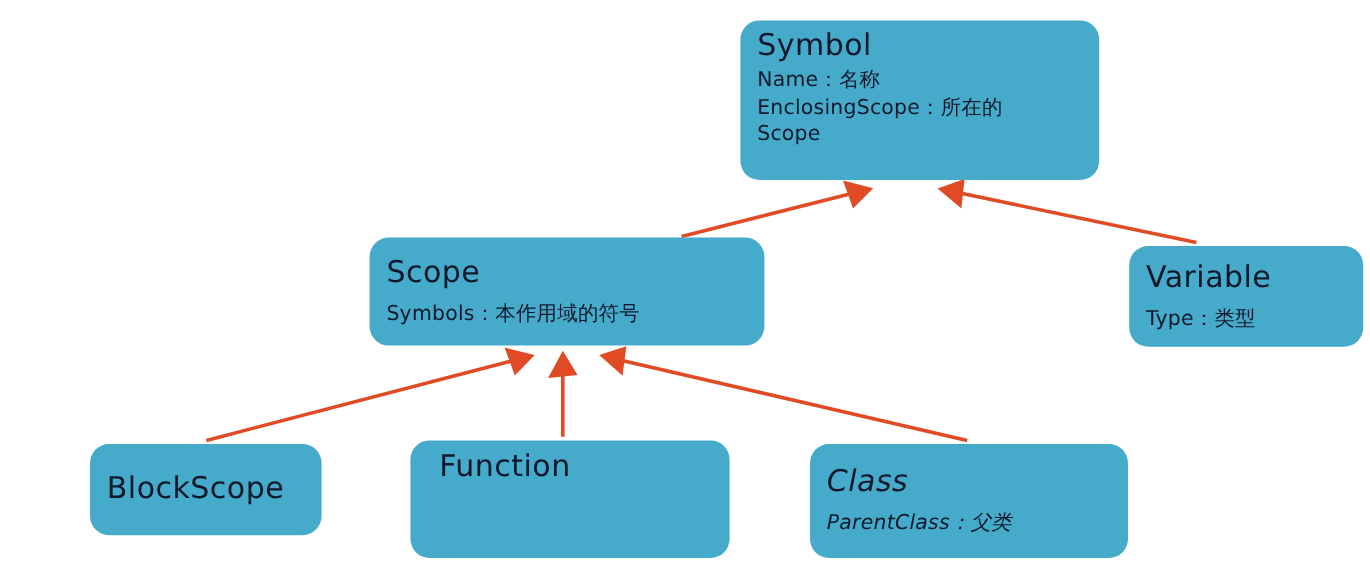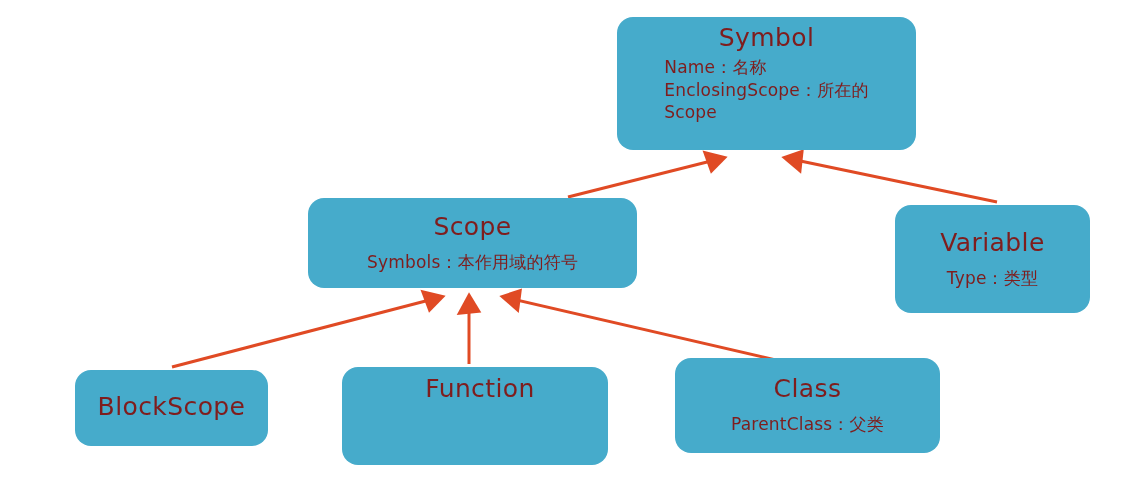--- a/index.html
+++ b/index.html
@@ -24,24 +24,24 @@
     top: 0;
     width: 1142px;
     height: 487px;
     pointer-events: none;
   }
   .node {
     position: absolute;
     box-sizing: border-box;
     background: #46abcb;
     border-radius: 16px;
-    color: #7f1d1d;
+    color: #0f172a;
     display: flex;
     flex-direction: column;
-    align-items: center;
+    align-items: flex-start;
     justify-content: center;
     padding: 4px 14px 6px 14px;
     z-index: 2;
   }
   .node-title {
     text-align: center;
     font-size: 25px;
     line-height: 1.28;
     letter-spacing: 0.4px;
     white-space: nowrap;
@@ -68,34 +68,34 @@
   
   #node-symbol {
     left: 617px;  top: 17px;   width: 299px; height: 133px;
     justify-content: flex-start;
     padding-top: 5px;
   }
   #node-scope {
     left: 308px;  top: 198px;  width: 329px; height: 90px;
   }
   #node-variable {
-    left: 895px;  top: 205px;  width: 195px; height: 108px;
+    left: 941px;  top: 205px;  width: 195px; height: 84px;
   }
   #node-blockscope {
     left: 75px;   top: 370px;  width: 193px; height: 76px;
     justify-content: center;
   }
   #node-function {
     left: 342px;  top: 367px;  width: 266px; height: 98px;
     justify-content: flex-start;
     padding-top: 6px;
     padding-left: 24px;
   }
   #node-class {
-    left: 675px;  top: 358px;  width: 265px; height: 95px;
+    left: 675px;  top: 370px;  width: 265px; height: 95px; font-style: italic;
   }
 </style>
 </head>
 <body>
 
 <div id="diagram-canvas">
 
   <svg id="edge-layer" viewBox="0 0 1142 487" width="1142" height="487" aria-hidden="true">
     <defs>
       <marker id="arrowhead" markerWidth="9" markerHeight="9" refX="6.6" refY="4.5" orient="auto" markerUnits="strokeWidth">

